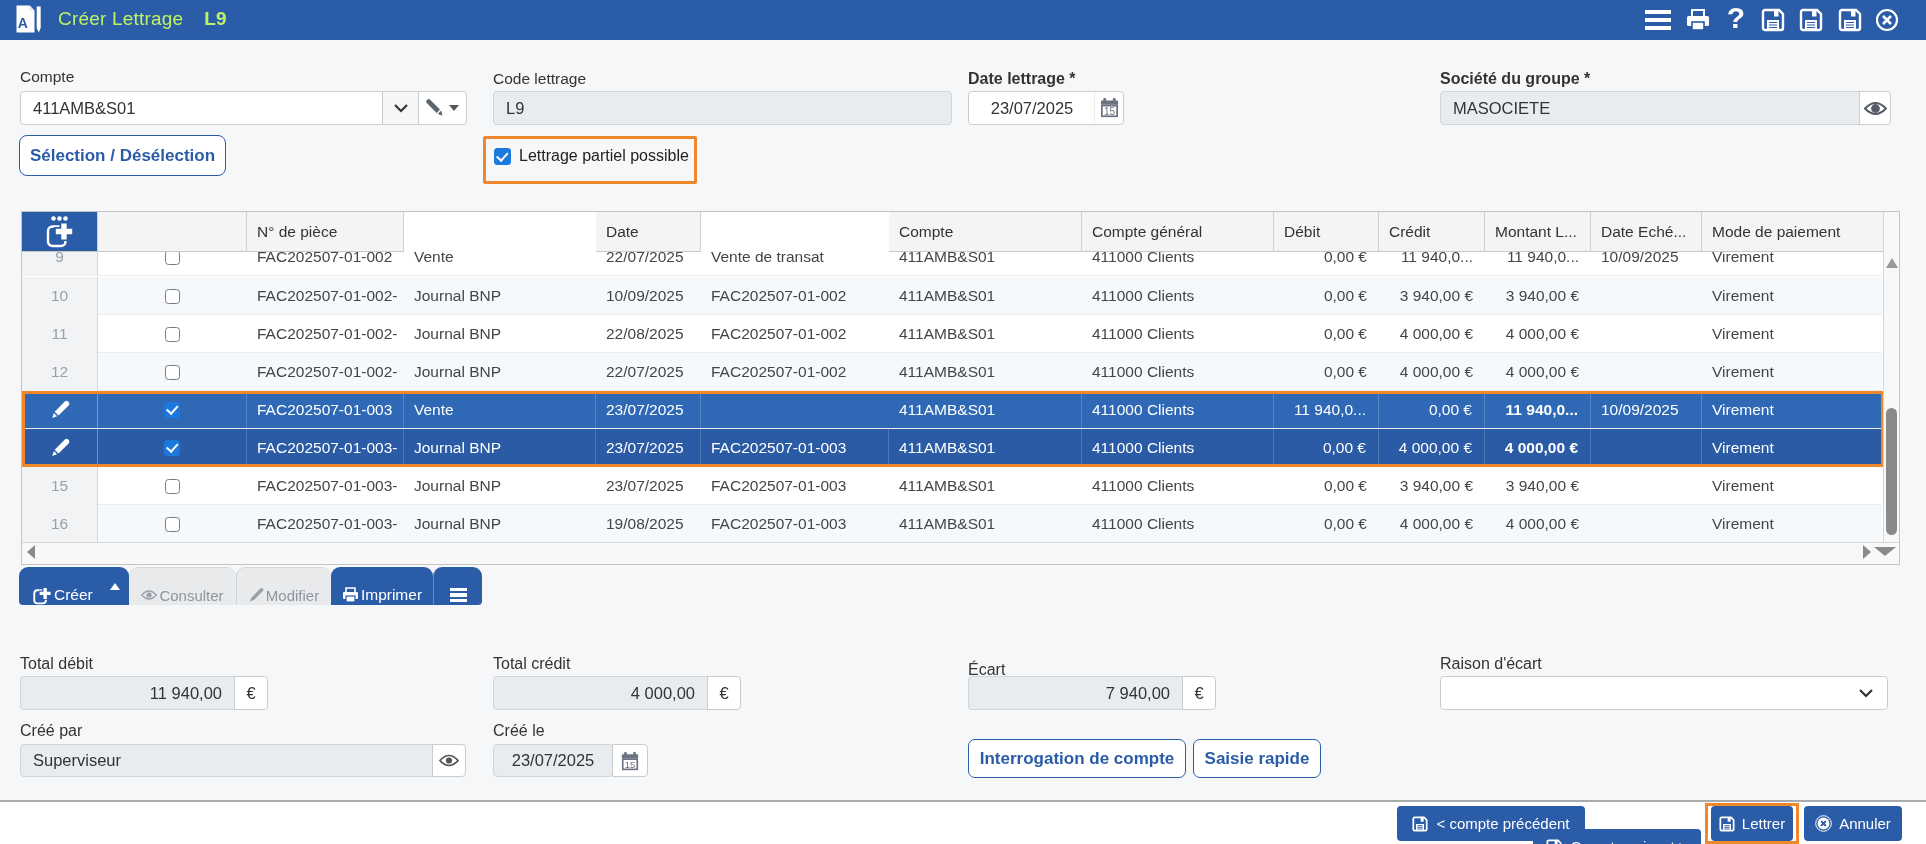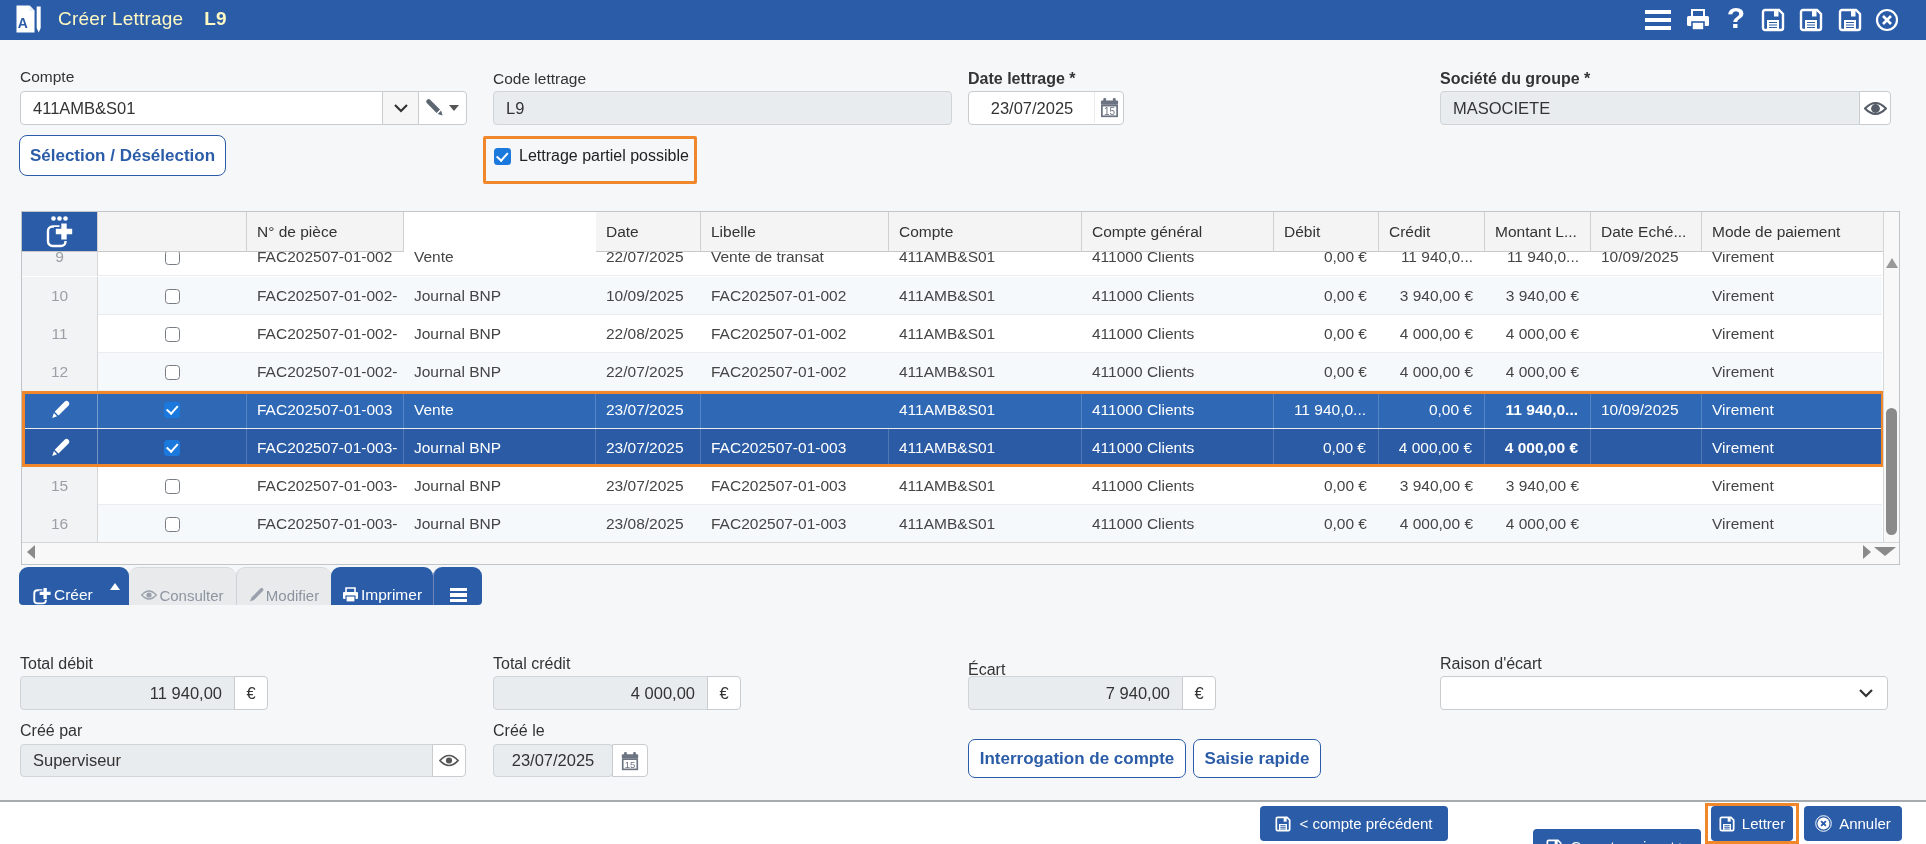--- a/index.html
+++ b/index.html
@@ -1,20 +1,20 @@
 <!DOCTYPE html>
 <html><head>
 <meta charset="utf-8">
 <style>
 * { margin:0; padding:0; box-sizing:border-box; }
 html,body { width:1926px; height:844px; font-family:"Liberation Sans",sans-serif; background:#f6f7f8; overflow:hidden; }
 .abs { position:absolute; }
 
 #topbar { position:absolute; left:0; top:0; width:1926px; height:40px; background:#2b5ca8; color:#fff; }
-#topbar .title { position:absolute; left:58px; top:8px; font-size:19px; color:#fef9c3; letter-spacing:0.2px; }
+#topbar .title { position:absolute; left:58px; top:8px; font-size:19px; color:#bef264; letter-spacing:0.2px; }
 #topbar .title b { margin-left:21px; font-weight:bold; }
 .ticon { position:absolute; top:8px; width:24px; height:24px; }
 
 .lbl { position:absolute; font-size:15.5px; color:#333; }
 .lbl.b { font-weight:bold; font-size:16px; }
 .inp { position:absolute; background:#fff; border:1px solid #c9ccce; border-radius:4px; font-size:16.5px; color:#333; display:flex; align-items:center; padding:0 12px; }
 .inp.dis { background:#e9ecef; border-color:#cfd4d9; }
 
 #grid { position:absolute; left:21px; top:211px; width:1879px; height:354px; background:#fff; border:1px solid #c2c5c8; }
 .hdr { position:absolute; top:0; height:40px; background:#f4f4f4; border-right:1px solid #d0d0d0; border-bottom:1px solid #c8c8c8; font-size:15.5px; color:#333; display:flex; align-items:center; padding-left:10px; overflow:hidden; white-space:nowrap; }
@@ -147,21 +147,20 @@
         <circle cx="13.5" cy="3.5" r="2.3" fill="#fff"></circle>
         <circle cx="19.5" cy="3.5" r="2.3" fill="#fff"></circle>
       <rect x="2" y="11.5" width="17.5" height="19.5" rx="4.5" fill="none" stroke="#fff" stroke-width="2.4"></rect>
       <path d="M18 7 v19 M8 16.5 h20" stroke="#2b5ca8" stroke-width="9"></path>
       <path d="M18 8.5 v16 M9.8 16.5 h16.4" stroke="#fff" stroke-width="5.4"></path>
     </svg>
   </div>
   <div class="hdr" style="left:76px; width:149px;"></div>
   <div class="hdr" style="left:225px; width:157px;">N° de pièce</div>
   <div class="hdr" style="left:574px; width:105px;">Date</div>
-  <div class="hdr" style="left:679px; width:188px;">Libelle</div>
   <div class="hdr" style="left:867px; width:193px;">Compte</div>
   <div class="hdr" style="left:1060px; width:192px;">Compte général</div>
   <div class="hdr" style="left:1252px; width:105px;">Débit</div>
   <div class="hdr" style="left:1357px; width:106px;">Crédit</div>
   <div class="hdr" style="left:1463px; width:106px;">Montant L...</div>
   <div class="hdr" style="left:1569px; width:111px;">Date Eché...</div>
   <div class="hdr" style="left:1680px; width:182px;">Mode de paiement</div>
   <div class="rows" id="rowsbox">
 <div class="row " style="top:-14px;background:#fff;">
         <div class="cell numcol" style="left:0;width:76px;">9</div>
@@ -295,21 +294,21 @@
         <div class="cell " style="left:1569px;width:111px;"></div>
         <div class="cell " style="left:1680px;width:182px;">Virement</div>
       </div>
 <div class="row " style="top:253px;background:#f6f9fc;">
         <div class="cell numcol" style="left:0;width:76px;">16</div>
         <div class="cell cbcol" style="left:76px;width:149px;">
           <span class="cb"></span>
         </div>
         <div class="cell " style="left:225px;width:157px;">FAC202507-01-003-</div>
         <div class="cell " style="left:382px;width:192px;">Journal BNP</div>
-        <div class="cell " style="left:574px;width:105px;">23/08/2025</div>
+        <div class="cell " style="left:574px;width:105px;">19/08/2025</div>
         <div class="cell " style="left:679px;width:188px;">FAC202507-01-003</div>
         <div class="cell " style="left:867px;width:193px;">411AMB&amp;S01</div>
         <div class="cell " style="left:1060px;width:192px;">411000 Clients</div>
         <div class="cell r" style="left:1252px;width:105px;">0,00 €</div>
         <div class="cell r" style="left:1357px;width:106px;">4 000,00 €</div>
         <div class="cell r" style="left:1463px;width:106px;">4 000,00 €</div>
         <div class="cell " style="left:1569px;width:111px;"></div>
         <div class="cell " style="left:1680px;width:182px;">Virement</div>
       </div>
 </div>
@@ -396,21 +395,21 @@
     <rect x="14.5" y="1" width="3" height="4.6" rx="1.2" fill="#6b7381"></rect>
     <rect x="3" y="9" width="16" height="11.2" fill="#fff" stroke="#6b7381" stroke-width="1.8"></rect>
     <text x="11" y="18.4" font-size="10.5" fill="#6b7381" text-anchor="middle">15</text>
   </svg>
 </div>
 <div class="btn-outline" style="left:968px; top:739px; width:218px; height:39px; border-radius:7px; font-size:17px;">Interrogation de compte</div>
 <div class="btn-outline" style="left:1193px; top:739px; width:128px; height:39px; border-radius:7px; font-size:17px;">Saisie rapide</div>
 
 <div id="botsep"></div>
 <div id="botbar"></div>
-<div class="btn-blue" style="left:1260px; top:806px; width:188px; height:35px; gap:8px;" id="bprev"><svg width="16" height="16" viewBox="0 0 24 24">
+<div class="btn-blue" style="left:1397px; top:806px; width:188px; height:35px; gap:8px;" id="bprev"><svg width="16" height="16" viewBox="0 0 24 24">
       <path d="M2 4 a2 2 0 0 1 2-2 h14 l4 4 v14 a2 2 0 0 1-2 2 h-16 a2 2 0 0 1-2-2 z" fill="none" stroke="#fff" stroke-width="2.6"></path>
       <rect x="13" y="2" width="4.5" height="6.5" fill="#fff"></rect>
       <rect x="6" y="12" width="12" height="9" fill="#fff"></rect>
       <path d="M8 14.5 h8 M8 17 h8 M8 19.5 h8" stroke="#2b5ca8" stroke-width="1.4"></path>
     </svg>&lt; compte précédent</div>
 <div class="btn-blue" style="left:1533px; top:806px; width:168px; height:35px; gap:8px;margin-top:23px;" id="bnext"><svg width="16" height="16" viewBox="0 0 24 24">
       <path d="M2 4 a2 2 0 0 1 2-2 h14 l4 4 v14 a2 2 0 0 1-2 2 h-16 a2 2 0 0 1-2-2 z" fill="none" stroke="#fff" stroke-width="2.6"></path>
       <rect x="13" y="2" width="4.5" height="6.5" fill="#fff"></rect>
       <rect x="6" y="12" width="12" height="9" fill="#fff"></rect>
       <path d="M8 14.5 h8 M8 17 h8 M8 19.5 h8" stroke="#2b5ca8" stroke-width="1.4"></path>

